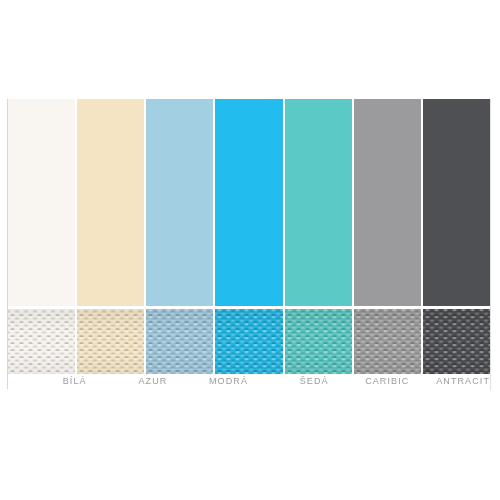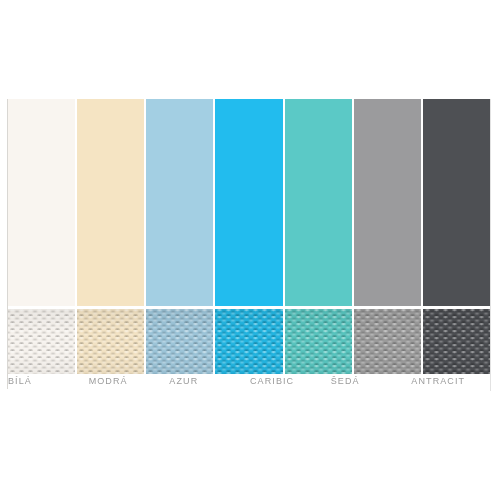--- a/index.html
+++ b/index.html
@@ -106,21 +106,21 @@
     left: 8px;
     top: 373px;
     width: 482px;
     height: 16px;
     display: flex;
     gap: 2px;
   }
   .swatch-label {
     flex: 1 1 0;
     min-width: 0;
-    text-align: left;
+    text-align: right;
     font-size: 9px;
     line-height: 16px;
     letter-spacing: 1.1px;
     color: #9a9a9a;
     white-space: nowrap;
     font-weight: 400;
   }
 </style>
 </head>
 <body>
@@ -198,20 +198,20 @@
           <div class="tex-base" style="background: rgb(75, 77, 81);"></div>
           <div class="tex-overlay"></div>
           <div class="tex-overlay2"></div>
           <div class="tex-shade"></div>
         </div>
       </div>
     </div>
 
   <div class="label-row" id="label-row">
       <div class="swatch-label">BÍLÁ</div>
+      <div class="swatch-label">AZUR</div>
       <div class="swatch-label">MODRÁ</div>
-      <div class="swatch-label">AZUR</div>
+      <div class="swatch-label">ŠEDÁ</div>
       <div class="swatch-label">CARIBIC</div>
-      <div class="swatch-label">ŠEDÁ</div>
       <div class="swatch-label">ANTRACIT</div>
     </div>
 
 </div>
 
 </body></html>

